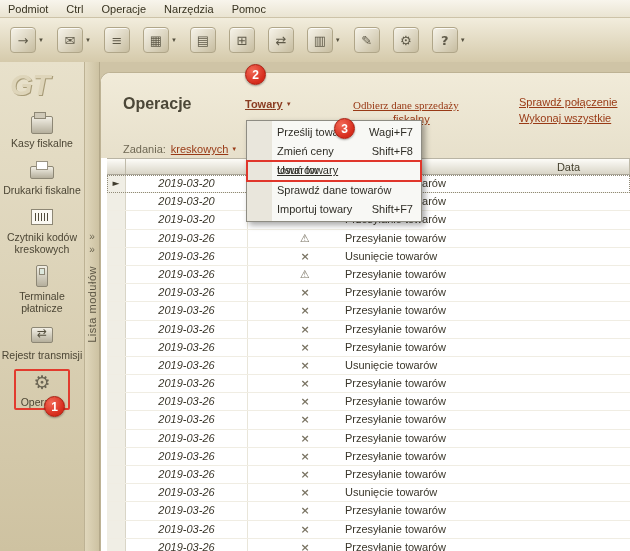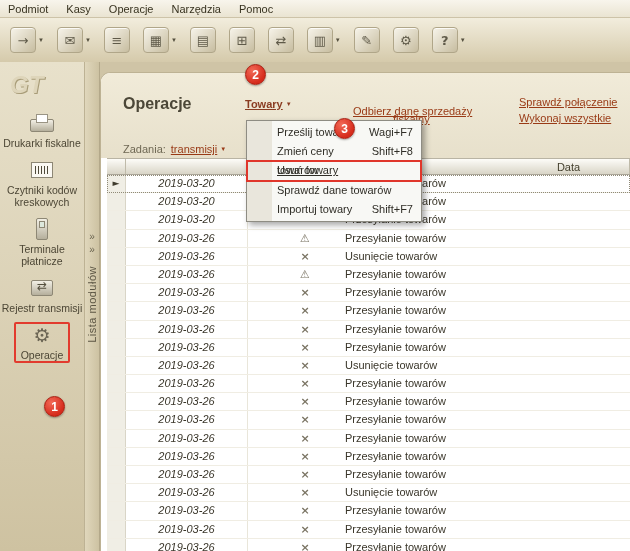--- a/index.html
+++ b/index.html
@@ -23,21 +23,21 @@
   .ic-printer::before{content:"▤";}
   .ic-calculator::before{content:"⊞";}
   .ic-transfer::before{content:"⇄";}
   .ic-register::before{content:"▥";}
   .ic-pen::before{content:"✎";}
   .ic-gears::before{content:"⚙";}
   .ic-help::before{content:"?";font-weight:bold;}
 
   
   .sidebar{position:absolute;left:0;top:62px;width:85px;bottom:0;background:linear-gradient(180deg,#e8e1cb,#cec2a1);border-right:1px solid #bdb294;box-sizing:border-box;}
-  .logo{height:46px;display:flex;align-items:center;padding-left:10px;font-size:24px;font-style:italic;font-weight:bold;color:#ded5ba;text-shadow:1px 1px 0 #a89c78;}
+  .logo{height:46px;display:flex;align-items:center;padding-left:10px;font-size:29px;font-style:italic;font-weight:bold;color:#ded5ba;text-shadow:1px 1px 0 #a89c78;}
   .sb-item{padding:4px 1px 6px;text-align:center;position:relative;cursor:pointer;}
   .sb-label{font-size:10.5px;line-height:12px;color:#4c4635;display:block;}
   .sb-icon{display:block;width:28px;height:22px;margin:0 auto 3px;position:relative;font-family:"DejaVu Sans",sans-serif;}
   .ic-cash-register::before,.ic-fiscal-printer::before,.ic-labeling-scale::before,.ic-barcode-reader::before,.ic-payment-terminal::before,.ic-transmission-register::before,.ic-parameters::before{content:"";position:absolute;border:1px solid #8d8775;background:linear-gradient(#f2efe5,#b5af9c);}
   .ic-cash-register::before{left:3px;right:3px;top:4px;bottom:0;border-radius:2px;}
   .ic-cash-register::after{content:"";position:absolute;left:6px;right:10px;top:0;height:5px;background:#cfc9b8;border:1px solid #8d8775;}
   .ic-fiscal-printer::before{left:2px;right:2px;top:7px;bottom:2px;border-radius:2px;}
   .ic-fiscal-printer::after{content:"";position:absolute;left:8px;right:8px;top:2px;height:7px;background:#fff;border:1px solid #9a9484;}
   .ic-labeling-scale::before{left:4px;right:4px;top:2px;bottom:0;border-radius:7px 7px 2px 2px;}
   .ic-labeling-scale::after{content:"";position:absolute;left:9px;right:9px;top:6px;height:4px;background:#e9f0e7;border:1px solid #8d8775;}
@@ -58,21 +58,21 @@
   .vlabel{margin-top:10px;writing-mode:vertical-rl;transform:rotate(180deg);font-size:11px;color:#5c5644;letter-spacing:.5px;}
 
   
   .main{position:absolute;left:100px;top:72px;width:530px;height:479px;background:#fff;border-radius:10px 0 0 0;border-top:1px solid #bdb294;border-left:1px solid #bdb294;overflow:hidden;box-sizing:border-box;}
   .header-zone{position:absolute;left:0;top:0;right:0;height:85px;background:linear-gradient(#f1ebd9,#e7e0cb);}
   .page-title{position:absolute;left:22px;top:22px;font-size:16px;font-weight:bold;color:#4c4738;}
   .towary-btn{position:absolute;left:144px;top:25px;color:#8a3c22;font-weight:bold;cursor:pointer;}
   .towary-btn .tlabel{text-decoration:underline;}
   .dd2,.dd3{font-size:6px;vertical-align:2px;margin-left:3px;color:#8a3c22;}
   .link{position:absolute;color:#993a16;text-decoration:underline;cursor:pointer;white-space:nowrap;}
-  .lnk-odbierz{left:252px;top:32px;}
+  .lnk-odbierz{left:252px;top:26px;font-family:Liberation Serif, serif;}
   .lnk-sprawdz{left:418px;top:23px;}
   .lnk-fiskalny{left:292px;top:40px;}
   .lnk-wykonaj{left:418px;top:39px;}
   .tasks{position:absolute;left:22px;top:70px;}
   .tasks-label{color:#6f6854;margin-right:5px;}
   .tasks-link{color:#993a16;text-decoration:underline;cursor:pointer;}
 
   
   .grid{position:absolute;left:6px;right:0;top:85px;bottom:0;overflow:hidden;}
   .grid-head{display:flex;height:17px;line-height:17px;background:linear-gradient(#fdfcf8,#d9d5c7);border-top:1px solid #b9b4a4;border-bottom:1px solid #aaa598;color:#45412f;box-sizing:border-box;}
@@ -107,21 +107,21 @@
   .badge.b3{left:334px;top:118px;}
 </style>
 </head>
 <body>
 
 <div id="window">
 
   <div class="menubar">
 
   <span class="menubar-item">Podmiot</span>
-      <span class="menubar-item">Kasy</span>
+      <span class="menubar-item">Ctrl</span>
       <span class="menubar-item">Operacje</span>
       <span class="menubar-item">Narzędzia</span>
       <span class="menubar-item">Pomoc</span>
     </div>
 
   <div class="toolbar">
 
   <div class="tb-btn has-dropdown">
       <span class="tb-ic ic-send"></span>
       <span class="dd">▼</span>
@@ -165,20 +165,24 @@
       <div class="tb-btn has-dropdown">
       <span class="tb-ic ic-help"></span>
       <span class="dd">▼</span>
     </div>
     </div>
 
   <div class="sidebar">
     <div class="logo">GT</div>
     <div class="sb-items">
 
+    <div class="sb-item">
+        <span class="sb-icon ic-cash-register"></span>
+        <span class="sb-label">Kasy fiskalne</span>
+      </div>
         <div class="sb-item">
         <span class="sb-icon ic-fiscal-printer"></span>
         <span class="sb-label">Drukarki fiskalne</span>
       </div>
         <div class="sb-item">
         <span class="sb-icon ic-barcode-reader"></span>
         <span class="sb-label">Czytniki kodów kreskowych</span>
       </div>
         <div class="sb-item">
         <span class="sb-icon ic-payment-terminal"></span>
@@ -208,21 +212,21 @@
     <div class="towary-btn">
       <span class="tlabel">Towary</span><span class="dd2">▼</span>
     </div>
 
     <span class="link lnk-odbierz">Odbierz dane sprzedaży</span>
     <span class="link lnk-sprawdz">Sprawdź połączenie</span>
     <span class="link lnk-fiskalny">fiskalny</span>
     <span class="link lnk-wykonaj">Wykonaj wszystkie</span>
 
     <div class="tasks">
-      <span class="tasks-label">Zadania:</span><span class="tasks-link">transmisji</span><span class="dd3" style="color:#993a16;">▼</span>
+      <span class="tasks-label">Zadania:</span><span class="tasks-link">kreskowych</span><span class="dd3" style="color:#993a16;">▼</span>
     </div>
 
     <div class="grid">
       <div class="grid-head">
         <div class="gh gutter"></div>
         <div class="gh name">Nazwa</div>
         <div class="gh date">Data</div>
       </div>
       <div class="grid-rows">
 

